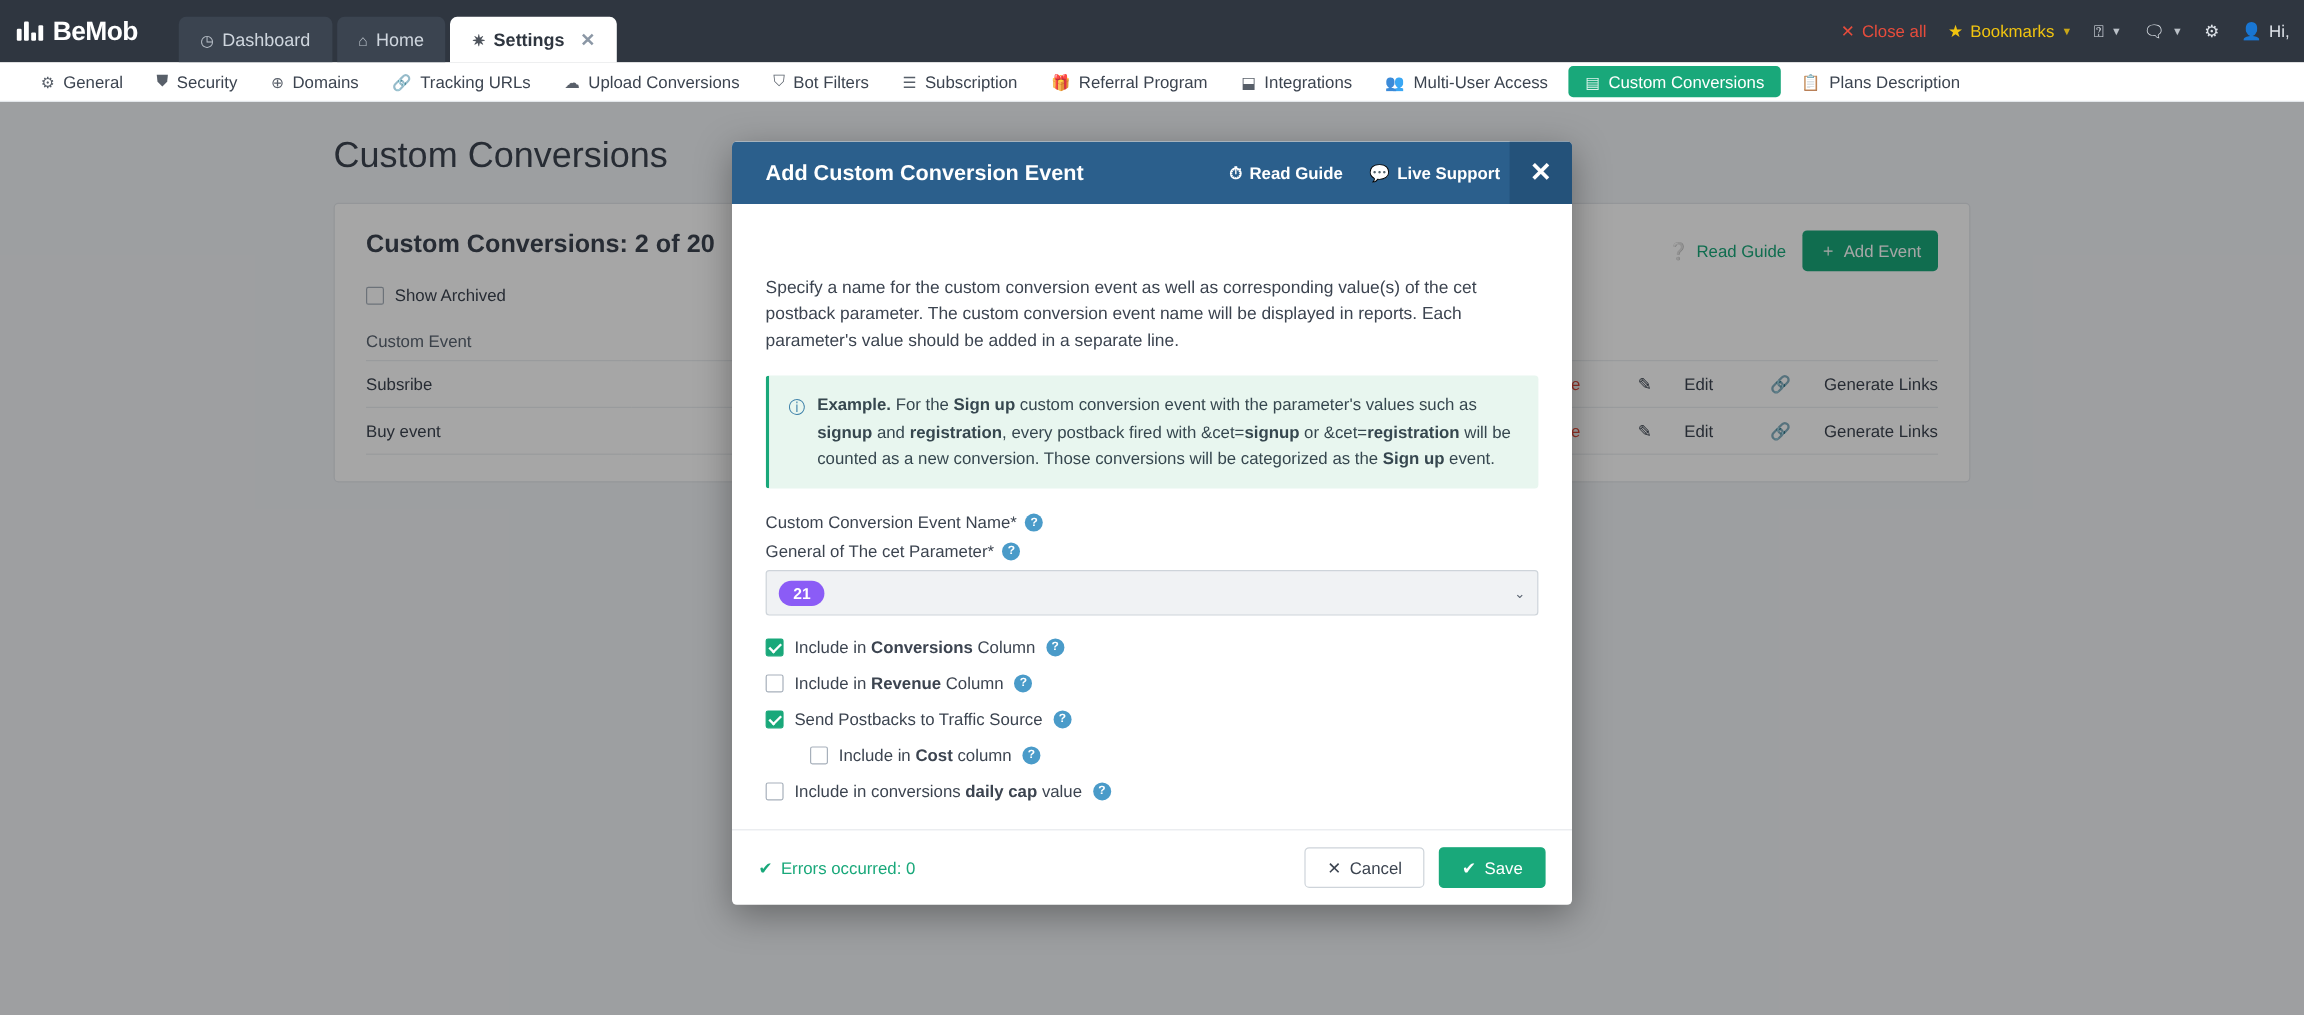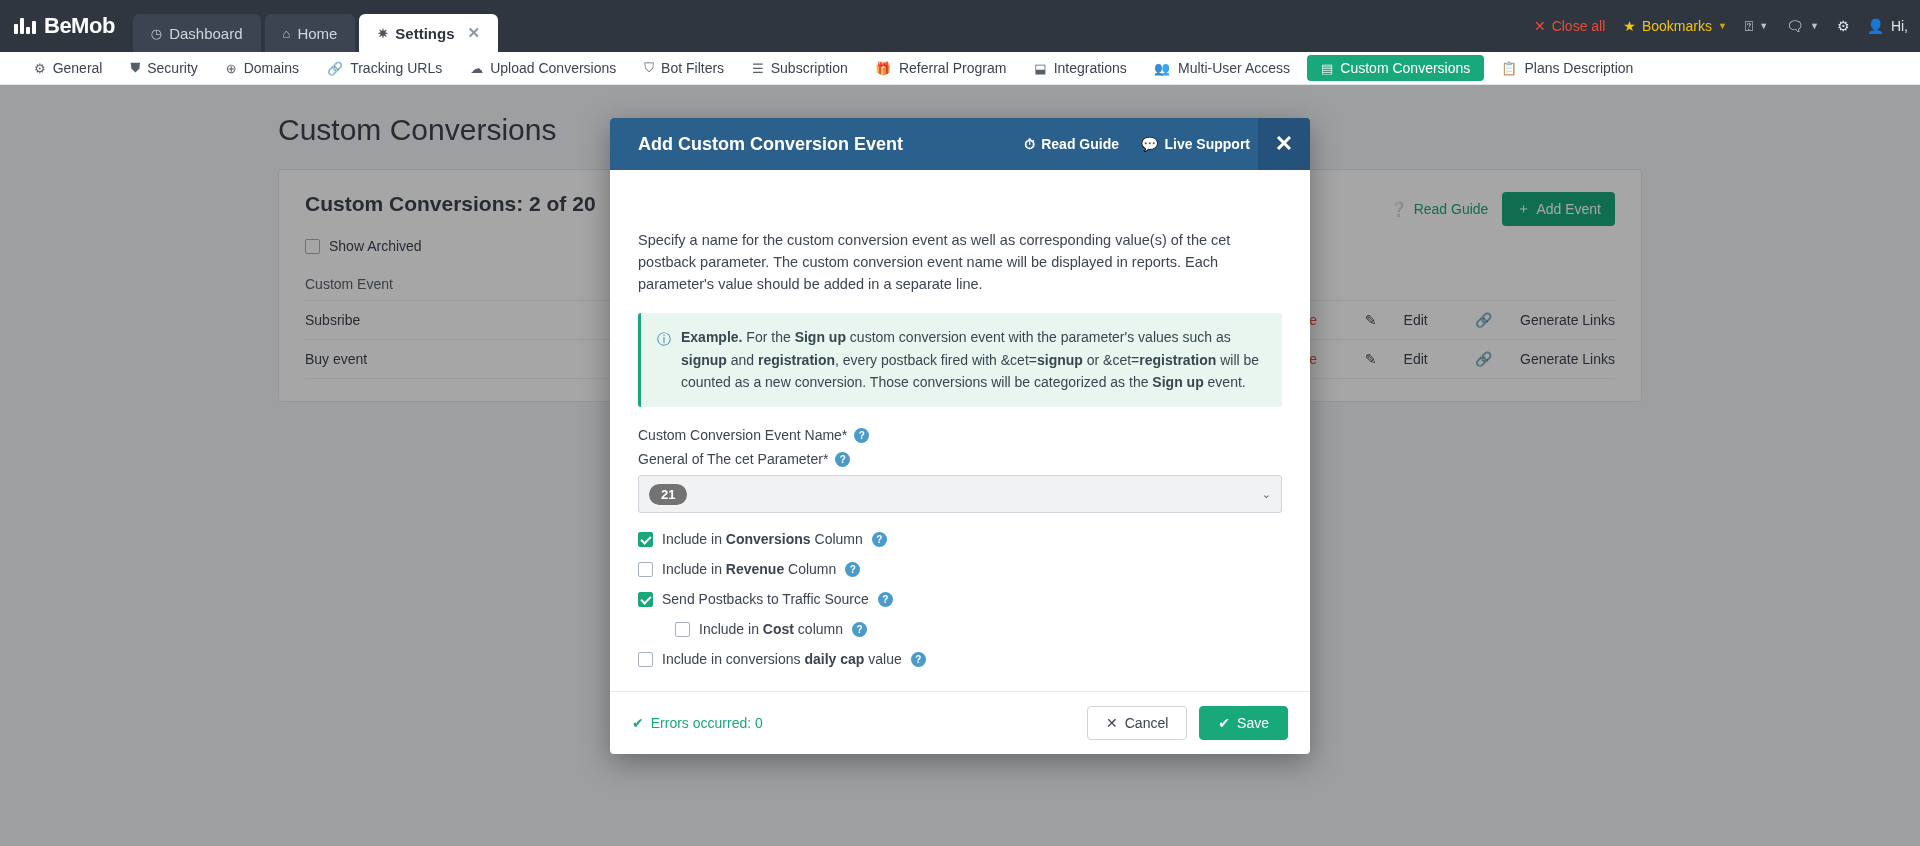--- a/index.html
+++ b/index.html
@@ -20,21 +20,21 @@
     padding: 0 0 0 14px;
     position: relative;
   }
   .brand {
     color: #fff;
     font-size: 22px;
     font-weight: bold;
     display: flex;
     align-items: center;
     height: 52px;
-    margin-right: 18px;
+    margin-right: 34px;
     letter-spacing: -0.5px;
   }
   .brand .logo-mark {
     display: inline-block;
     width: 26px; height: 20px;
     margin-right: 4px;
     position: relative;
   }
   .brand .logo-mark span {
     position: absolute;
@@ -254,21 +254,21 @@
     width: 100%; min-height: 38px;
     border: 1px solid #ced4da; border-radius: 3px;
     background: #f0f2f4;
     display: flex; align-items: center;
     padding: 6px 10px;
     margin-bottom: 18px;
     position: relative;
     cursor: pointer;
   }
   .tag {
-    background: #737373; color: #fff;
+    background: #8b5cf6; color: #fff;
     border-radius: 11px; padding: 3px 12px;
     font-size: 13px; font-weight: bold;
   }
   .select-caret {
     margin-left: auto; color: #5a6471; font-size: 11px;
   }
   .modal-footer {
     border-top: 1px solid #e6e9ed;
     padding: 14px 22px;
     display: flex; align-items: center;

